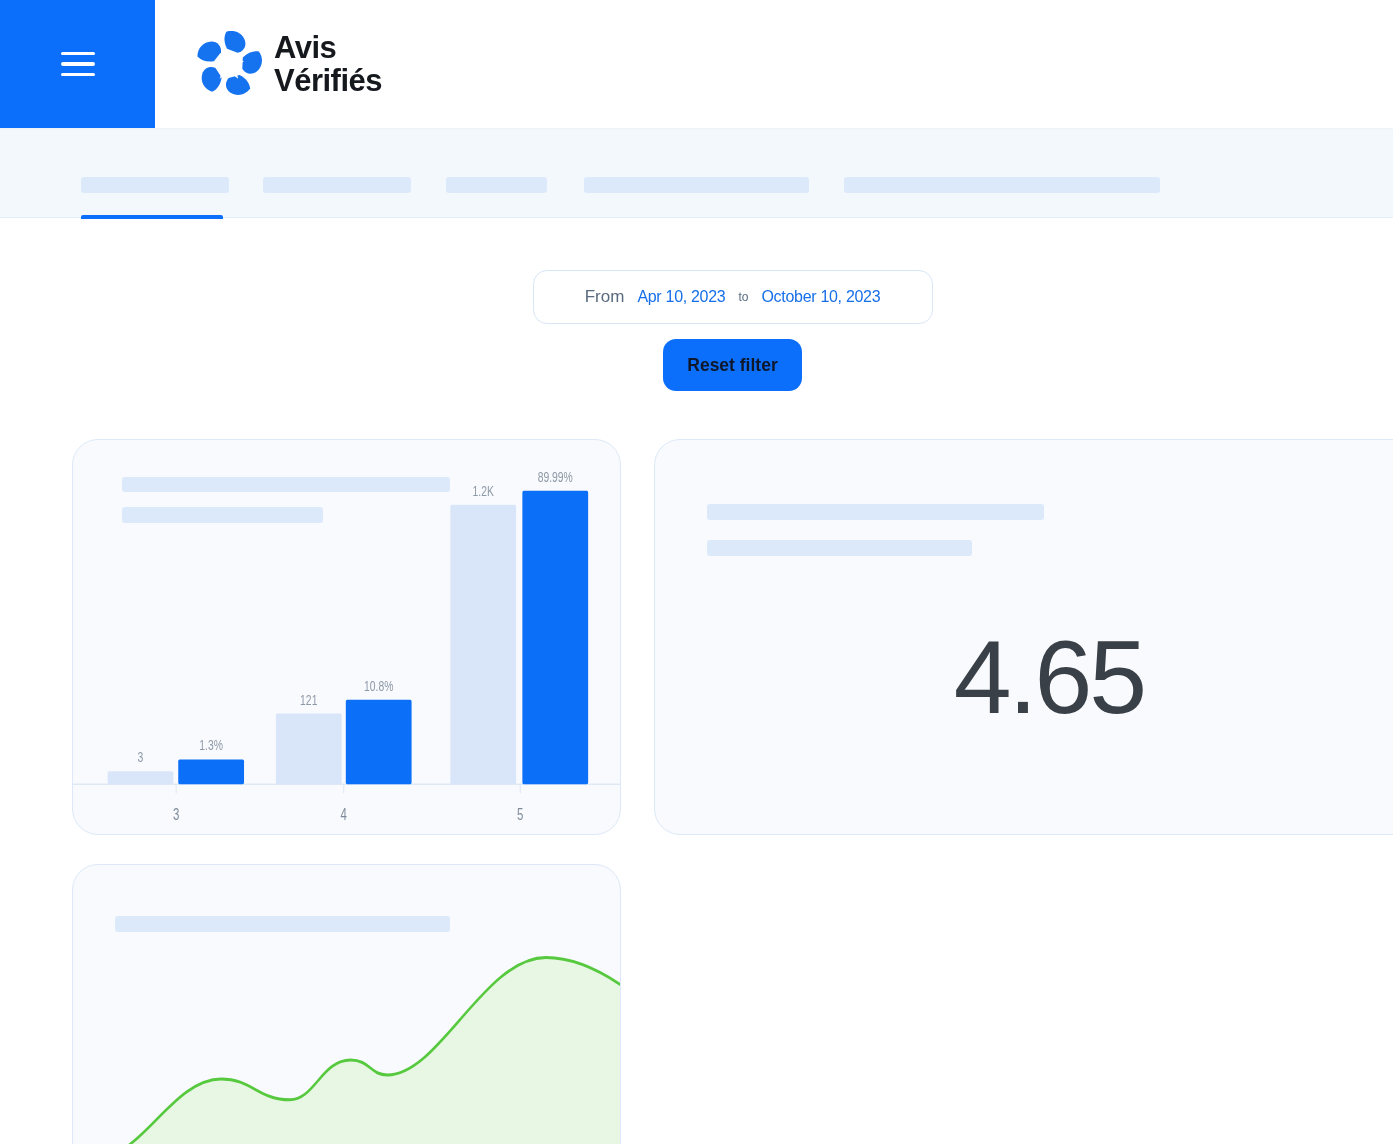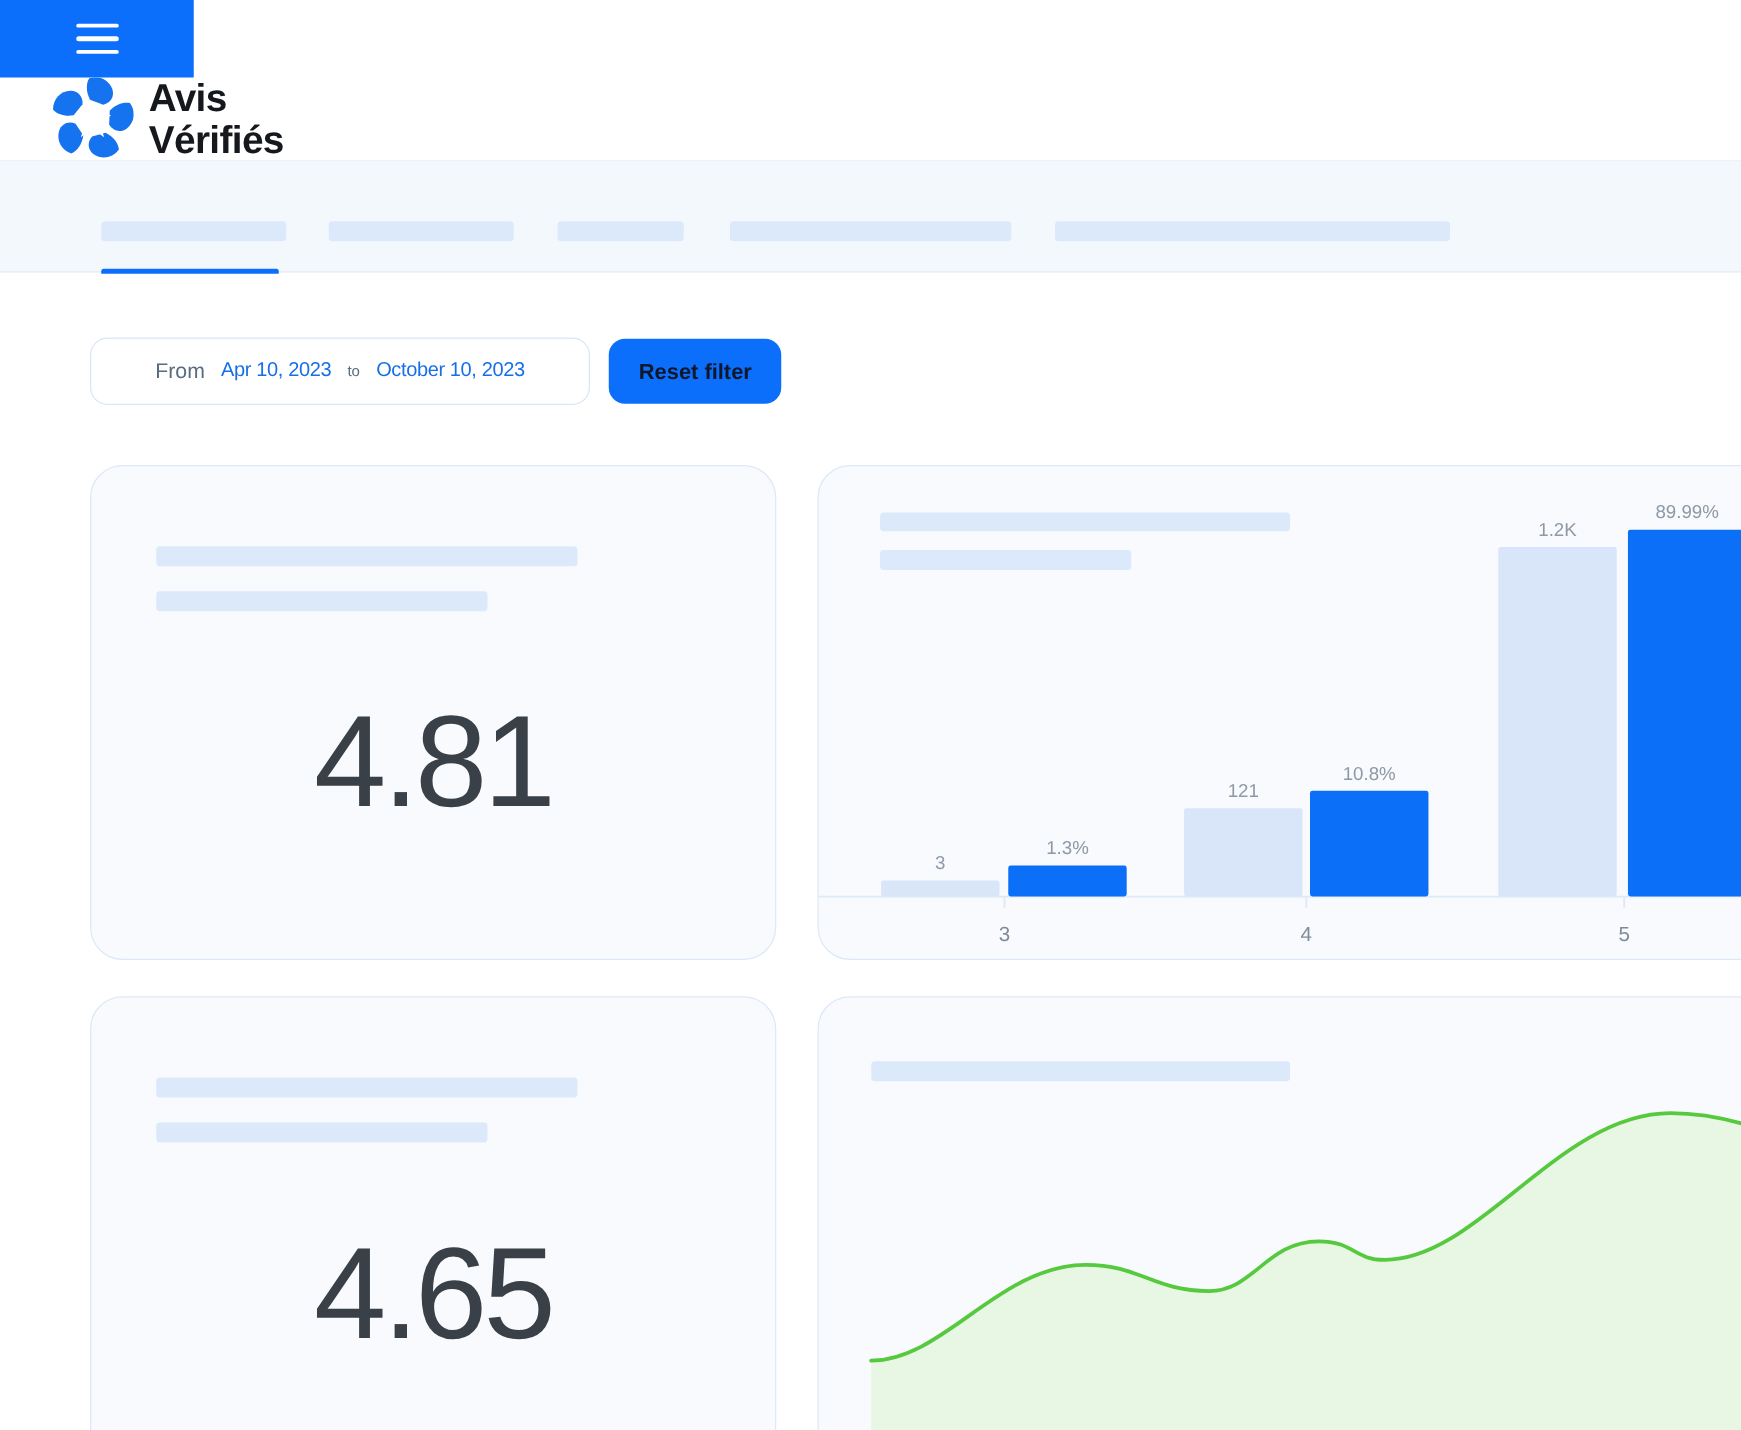--- a/index.html
+++ b/index.html
@@ -3,21 +3,21 @@
 <meta charset="utf-8">
 <style>
   html,body{margin:0;padding:0;}
   body{
     width:1393px;height:1144px;overflow:hidden;position:relative;
     background:#ffffff;
     font-family:"Liberation Sans","DejaVu Sans",sans-serif;
     -webkit-font-smoothing:antialiased;
   }
   
-  .hdr{height:128px;display:flex;align-items:stretch;background:#fff;flex-direction:column;}
+  .hdr{height:128px;display:flex;align-items:stretch;background:#fff;}
   .menu{
     width:155px;height:128px;border:none;cursor:pointer;
     background:var(--brand-blue,#0c6ffb);
     display:flex;align-items:center;justify-content:center;padding:0;
   }
   .hamburger{display:flex;flex-direction:column;gap:7px;}
   .hamburger i{display:block;width:34px;height:3.5px;border-radius:2px;background:#fff;}
   .brand{display:flex;align-items:center;margin-left:41px;text-decoration:none;cursor:pointer;}
   .brand-icon{width:66px;height:66px;}
   .brand-text{margin-left:12px;color:#15191e;font-weight:700;font-size:31px;line-height:33px;letter-spacing:-0.5px;}
@@ -34,21 +34,21 @@
   .tab.t2{left:263px;width:148px;}
   .tab.t3{left:446px;width:101px;}
   .tab.t4{left:584px;width:225px;}
   .tab.t5{left:844px;width:316px;}
   .tab .underline{
     display:none;position:absolute;left:0;top:38px;width:142px;height:4px;
     border-radius:2px 2px 0 0;background:var(--brand-blue,#0c6ffb);
   }
   .tab.active .underline{display:block;}
   
-  .filters{margin:52px 0 0 72px;display:flex;align-items:center;gap:15px;}
+  .filters{margin:52px 0 0 72px;display:flex;align-items:center;gap:15px;flex-direction:column;}
   .datefield{
     width:400px;height:54px;box-sizing:border-box;background:#fff;
     border:1.5px solid #d9e6f6;border-radius:14px;
     display:flex;align-items:center;justify-content:center;gap:13px;cursor:pointer;
   }
   .datefield .lbl{color:#5a6b7f;font-size:17px;}
   .datefield .lbl.sm{font-size:12px;}
   .datefield .date{color:var(--date-blue,#176fe8);font-size:16px;font-weight:400;letter-spacing:-0.3px;cursor:pointer;}
   .reset{
     height:52px;padding:0 24px;border:none;border-radius:13px;cursor:pointer;
@@ -133,25 +133,20 @@
     <span class="lbl">From</span>
     <span class="date">Apr 10, 2023</span>
     <span class="lbl sm">to</span>
     <span class="date">October 10, 2023</span>
   </div>
   <button class="reset">Reset filter</button>
 </section>
 
 <main class="grid">
 
-  <article class="card">
-    <div class="sk sk1"></div>
-    <div class="sk sk2"></div>
-    <div class="big">4.81</div>
-  </article>
 
   <article class="card">
     <div class="sk skA"></div>
     <div class="sk skB"></div>
     <svg id="barChart" class="chart-svg" viewBox="0 0 790 396" preserveAspectRatio="none">
         <line x1="0" y1="346" x2="790" y2="346" stroke="#dfe9f6" stroke-width="1.5"></line>
         <rect x="50" y="333" width="95" height="13" rx="2" fill="#d9e6f9"></rect>
         <text x="97.5" y="324" text-anchor="middle" font-size="15" fill="#8e99a7">3</text>
         <rect x="152" y="321" width="95" height="25" rx="2" fill="#0b70f7"></rect>
         <text x="199.5" y="312" text-anchor="middle" font-size="15" fill="#8e99a7">1.3%</text>

